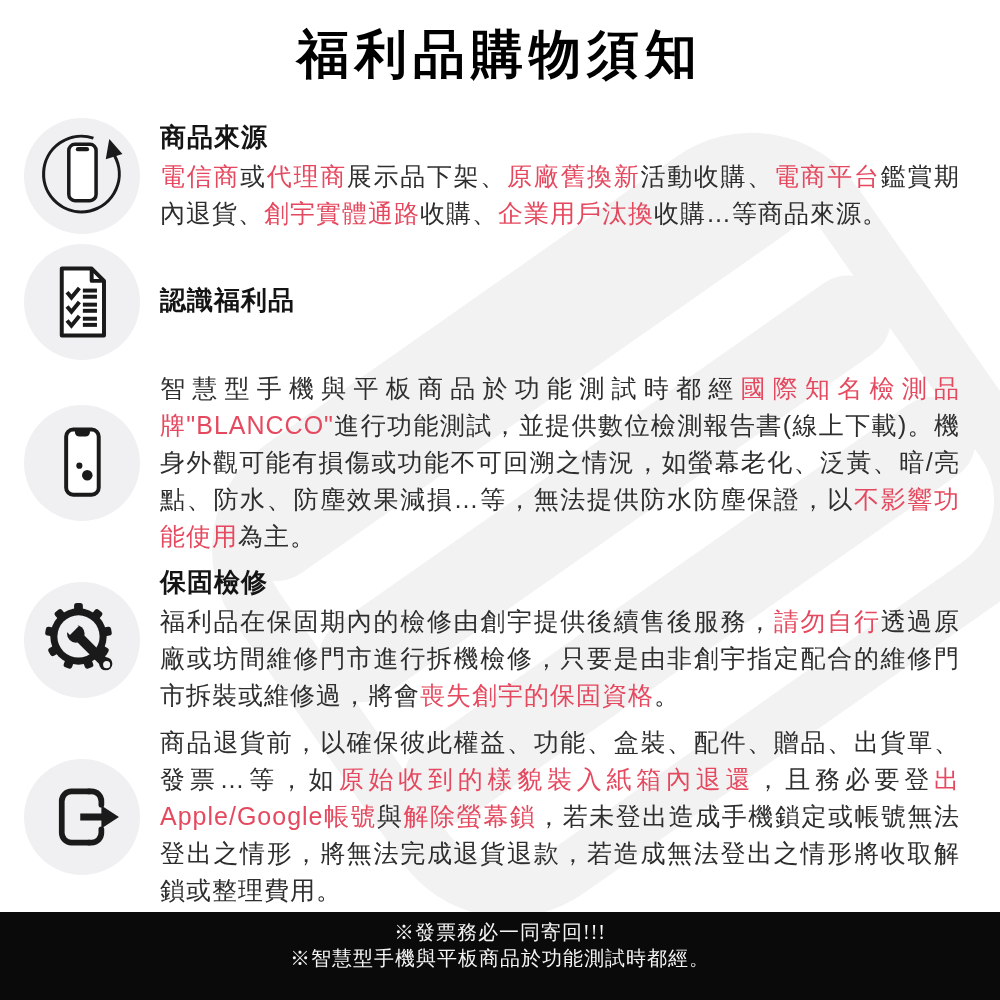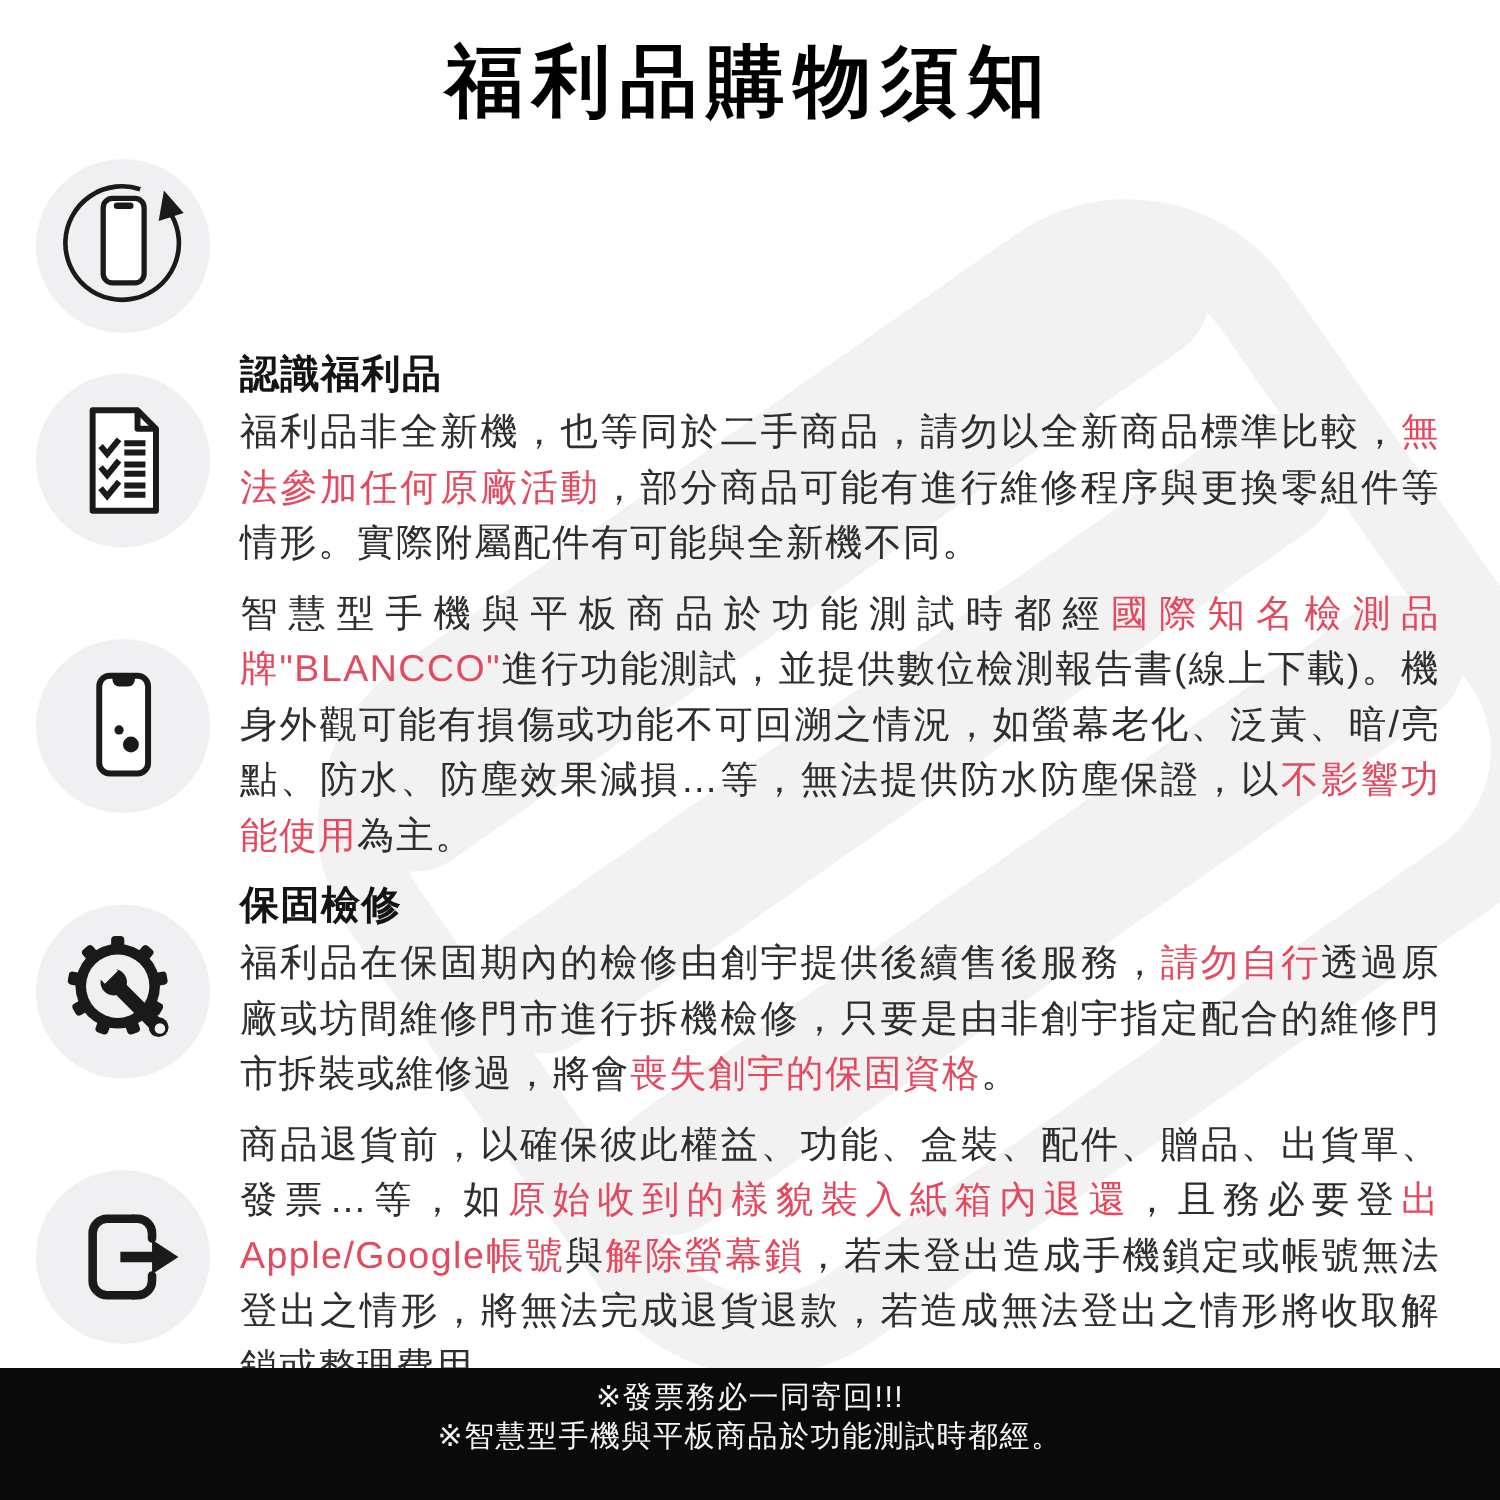--- a/index.html
+++ b/index.html
@@ -40,21 +40,21 @@
   }
 
   .content { position: relative; z-index: 1; }
 
   .title {
     text-align: center;
     font-size: 52px; font-weight: 700;
     letter-spacing: 6px;
     color: #000;
     padding-top: 20px;
-    margin-bottom: 16px;
+    margin-bottom: 28px;
   }
 
   .sections { padding: 0 40px 0 24px; }
   .section { display: flex; align-items: center; margin-bottom: 10px; }
   .icon-col { width: 136px; flex-shrink: 0; }
   .icon-circle {
     width: 116px; height: 116px; border-radius: 50%;
     background: var(--icon-bg);
     display: flex; align-items: center; justify-content: center;
   }
@@ -75,20 +75,21 @@
   .footer {
     position: absolute; left: 0; right: 0; bottom: 0;
     height: 88px;
     background: var(--footer-bg);
     color: var(--footer-text);
     text-align: center;
     font-size: 20px; line-height: 26px;
     padding-top: 7px;
     z-index: 2;
     letter-spacing: 1px;
+    font-family: Liberation Serif, serif;
   }
 
   svg { display: block; }
 </style>
 </head>
 <body>
 
 <div class="page">
 
   <div class="watermark">
@@ -107,20 +108,24 @@
       <div class="section">
         <div class="icon-col">
           <div class="icon-circle">
             <svg width="88" height="88" viewBox="0 0 100 100">
               <path d="M63 7 A 43 43 0 1 0 87 27" fill="none" stroke="#1a1a1a" stroke-width="3.5"></path>
               <polygon points="81,8 96,25 77,31" fill="#1a1a1a"></polygon>
               <rect x="35" y="14" width="31" height="64" rx="7" fill="#fff" stroke="#1a1a1a" stroke-width="4"></rect>
               <rect x="43" y="17" width="15" height="5" rx="2.5" fill="#1a1a1a"></rect>
             </svg>
           </div>
+        </div>
+        <div class="text-col">
+          <h2>商品來源</h2>
+          <p class="body-text"><span class="red">電信商</span><span>或</span><span class="red">代理商</span><span>展示品下架、</span><span class="red">原廠舊換新</span><span>活動收購、</span><span class="red">電商平台</span><span>鑑賞期內退貨、</span><span class="red">創宇實體通路</span><span>收購、</span><span class="red">企業用戶汰換</span><span>收購…等商品來源。</span></p>
         </div>
       </div>
 
       <div class="section">
         <div class="icon-col">
           <div class="icon-circle">
             <svg width="88" height="88" viewBox="0 0 100 100">
               <path d="M27 12 h34 l14 14 v62 h-48 z" fill="#fff" stroke="#1a1a1a" stroke-width="4.5" stroke-linejoin="round"></path>
               <path d="M61 12 v14 h14" fill="none" stroke="#1a1a1a" stroke-width="4.5" stroke-linejoin="round"></path>
               <path d="M33 39 l5 6 l9 -11" fill="none" stroke="#1a1a1a" stroke-width="4.5"></path>
@@ -130,21 +135,20 @@
               <line x1="51" y1="53" x2="67" y2="53" stroke="#1a1a1a" stroke-width="4.5"></line>
               <line x1="51" y1="60" x2="67" y2="60" stroke="#1a1a1a" stroke-width="4.5"></line>
               <path d="M33 71 l5 6 l9 -11" fill="none" stroke="#1a1a1a" stroke-width="4.5"></path>
               <line x1="51" y1="69" x2="67" y2="69" stroke="#1a1a1a" stroke-width="4.5"></line>
               <line x1="51" y1="76" x2="67" y2="76" stroke="#1a1a1a" stroke-width="4.5"></line>
             </svg>
           </div>
         </div>
         <div class="text-col">
           <h2>認識福利品</h2>
-          <p class="body-text"><span>福利品非全新機，也等同於二手商品，請勿以全新商品標準比較，</span><span class="red">無法參加任何原廠活動</span><span>，部分商品可能有進行維修程序與更換零組件等情形。實際附屬配件有可能與全新機不同。</span></p>
         </div>
       </div>
 
       <div class="section">
         <div class="icon-col">
           <div class="icon-circle">
             <svg width="88" height="88" viewBox="0 0 100 100">
               <rect x="32" y="12" width="37" height="74" rx="8" fill="#fff" stroke="#1a1a1a" stroke-width="4.5"></rect>
               <path d="M42 13 v2 a5 5 0 0 0 5 5 h7 a5 5 0 0 0 5 -5 v-2 z" fill="#1a1a1a"></path>
               <circle cx="47" cy="53" r="3.5" fill="#1a1a1a"></circle>

